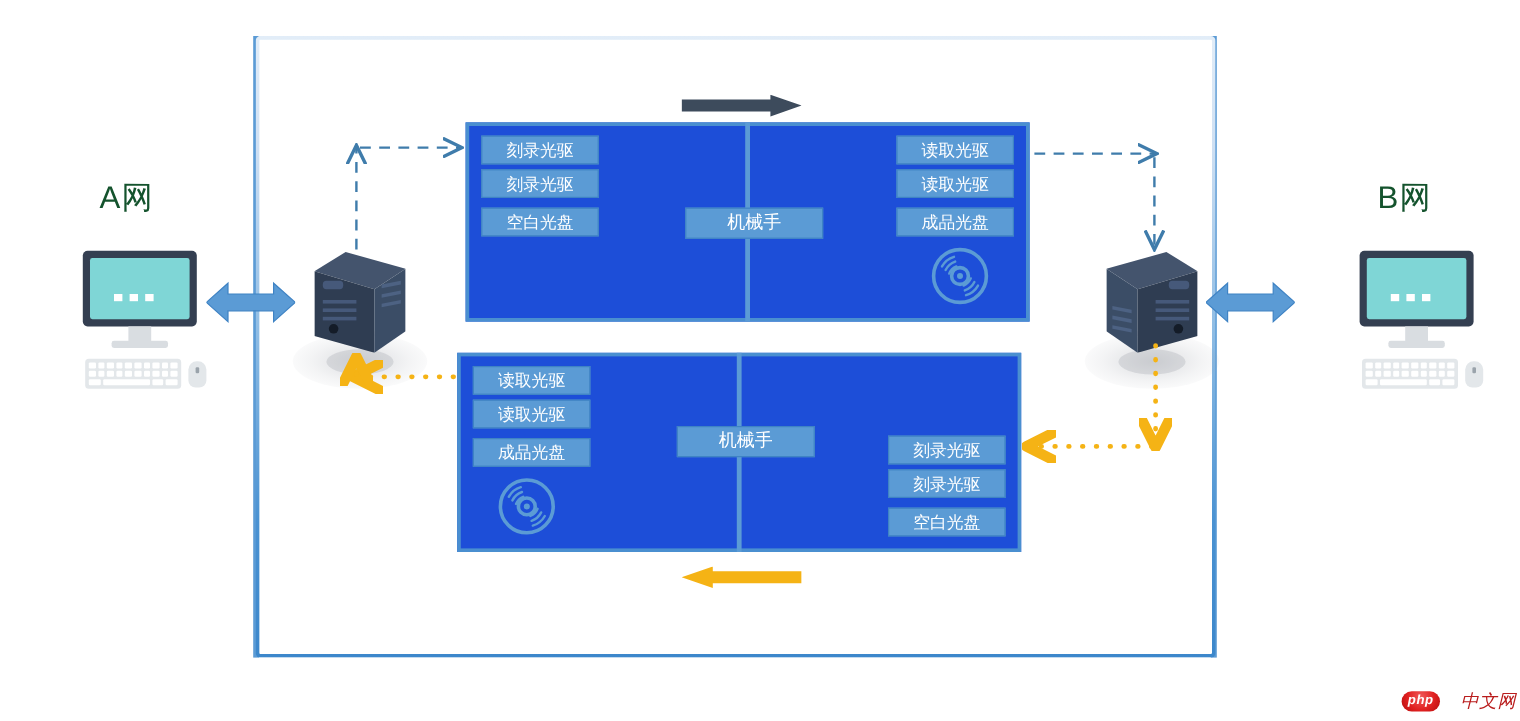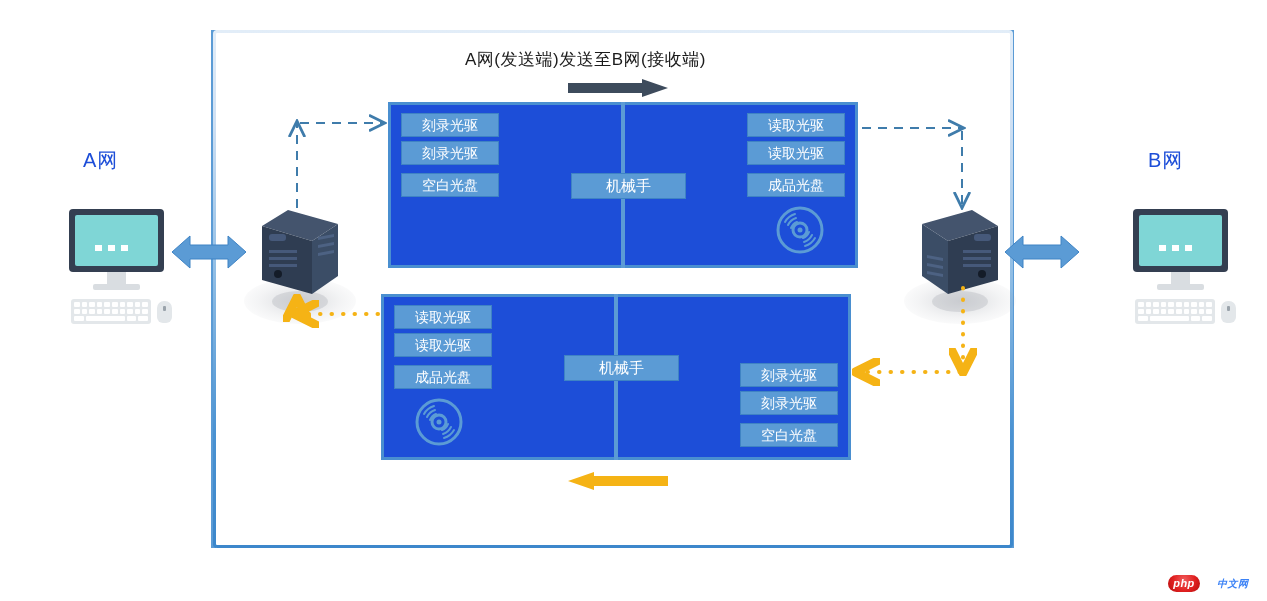--- a/index.html
+++ b/index.html
@@ -24,22 +24,22 @@
     border-radius: 4px;
     border: 3px solid transparent;
     background:
       linear-gradient(#fff,#fff) padding-box,
       linear-gradient(180deg,#e2edf8 0%, #cfe0f3 18%, #8ebce4 48%, #4a92d2 78%, #3c87cb 100%) border-box;
   }
 
   
   .net-label {
     position: absolute;
-    font-size: 20px;
-    color: #1d4ed8;
+    font-size: 26px;
+    color: #14532d;
     letter-spacing: 1px;
     white-space: nowrap;
   }
   #label-a { left: 83px; top: 147px; }
   #label-b { left: 1148px; top: 147px; }
 
   
   .workstation { position: absolute; width: 110px; height: 115px; }
   #ws-left  { left: 69px;  top: 209px; }
   #ws-right { left: 1133px; top: 209px; }
@@ -191,24 +191,24 @@
     background: radial-gradient(circle at 50% 28%, #f05a5a 0%, #e02020 55%, #b30d0d 100%);
     color: #ffffff;
     font-size: 11px;
     font-style: italic;
     font-weight: bold;
     line-height: 17px;
     text-align: center;
     letter-spacing: 0.5px;
   }
   .wm-text {
-    font-size: 10px;
-    font-weight: bold;
+    font-size: 15px;
+    font-weight: normal;
     font-style: italic;
-    color: #3b82f6;
+    color: #b91c1c;
     letter-spacing: 0.5px;
   }
 </style>
 </head>
 <body>
 
 <div id="stage">
 
   <div class="vbar" id="vbar-left"></div>
   <div class="vbar" id="vbar-right"></div>
@@ -358,21 +358,20 @@
       <div class="kb-row space">
           <i></i>
           <i class="wide"></i>
           <i></i>
           <i></i>
         </div>
     </div>
     <div class="mouse"></div>
   </div>
 
-  <div class="caption" id="cap-top">A网(发送端)发送至B网(接收端)</div>
   <div class="thick-arrow" id="arrow-top">
     <svg width="100" height="20" viewBox="0 0 100 20">
       <polygon points="0,4 74,4 74,0 100,9 74,18 74,14 0,14" fill="#3d4b5c"></polygon>
     </svg>
   </div>
 
   <div class="machine" id="box-top">
     <div class="divider"></div>
 
     <div class="tag wide" style="left:10px;  top:8px;">刻录光驱</div>

